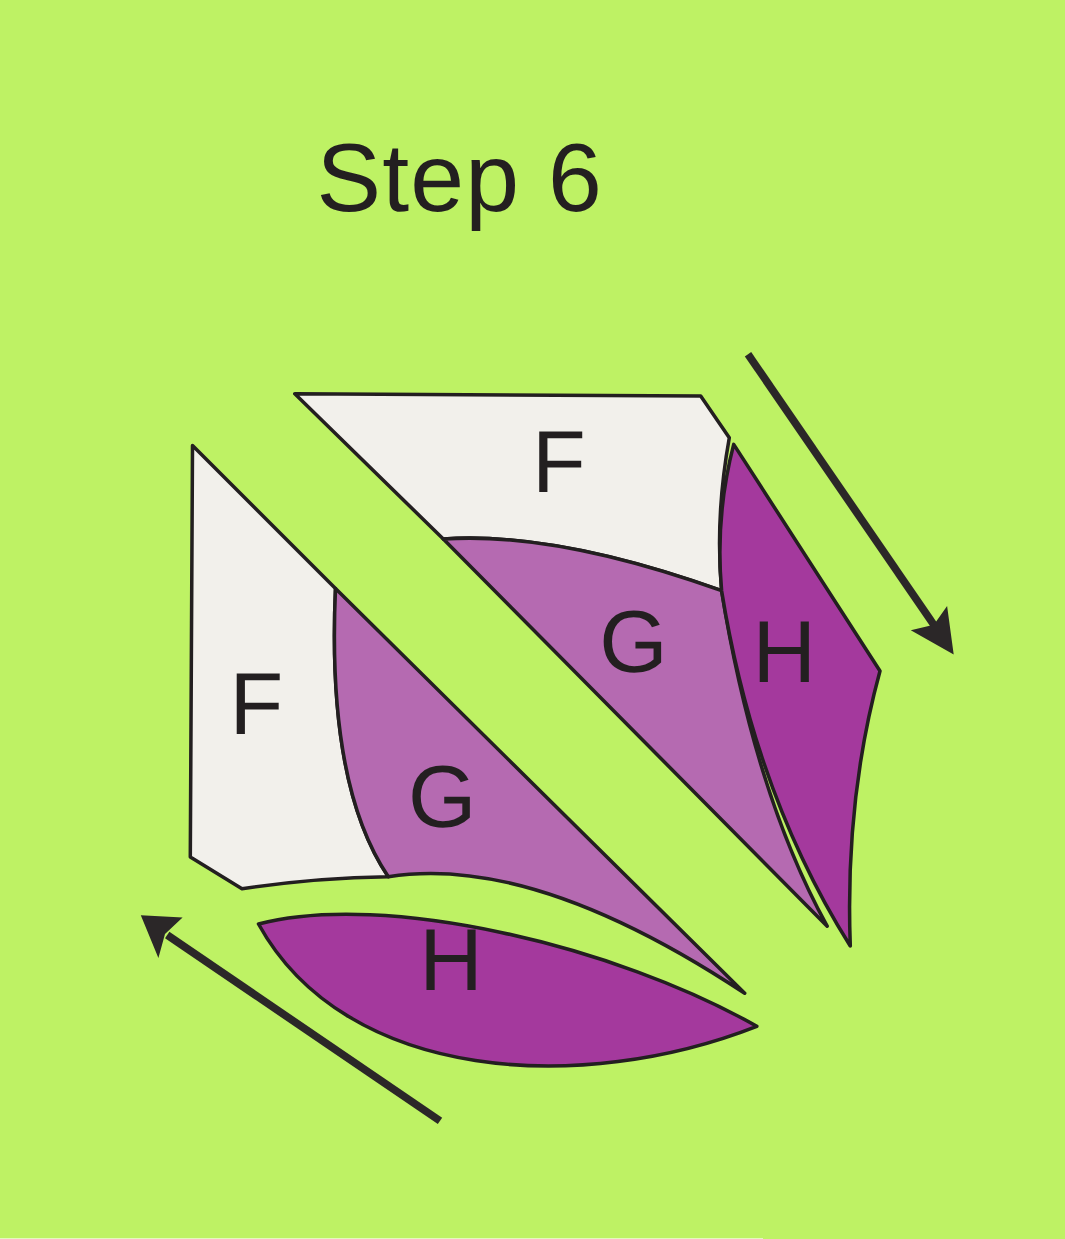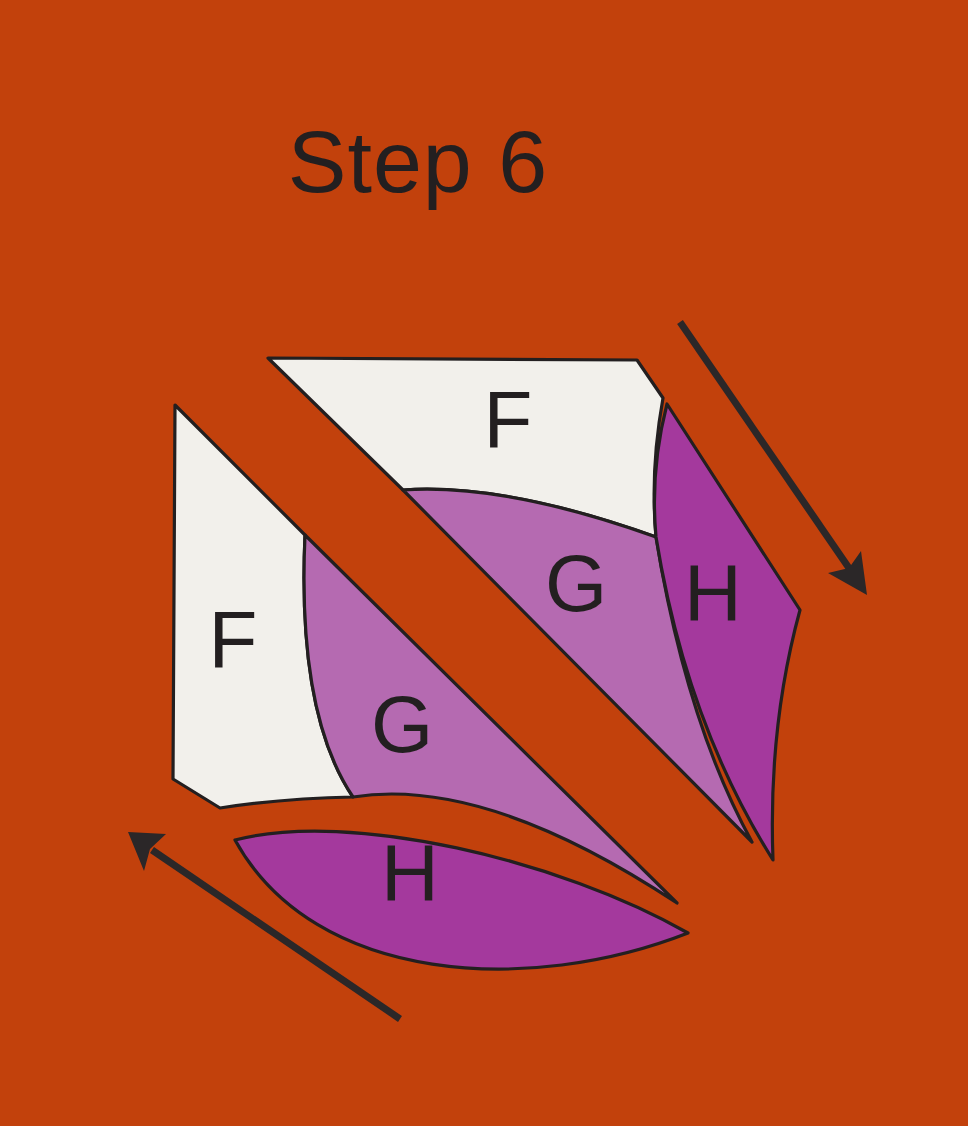--- a/index.html
+++ b/index.html
@@ -5,21 +5,21 @@
   html, body {
     margin: 0;
     padding: 0;
     background: #ffffff;
     font-family: "Liberation Sans", sans-serif;
   }
   .canvas {
     position: relative;
     width: 968px;
     height: 1126px;
-    background: #c2410c;
+    background: #bef264;
     overflow: hidden;
   }
   svg { display: block; }
   .step-title {
     font-family: "Liberation Sans", sans-serif;
     font-size: 88px;
     letter-spacing: 1px;
   }
   .piece-label {
     font-family: "Liberation Sans", sans-serif;

